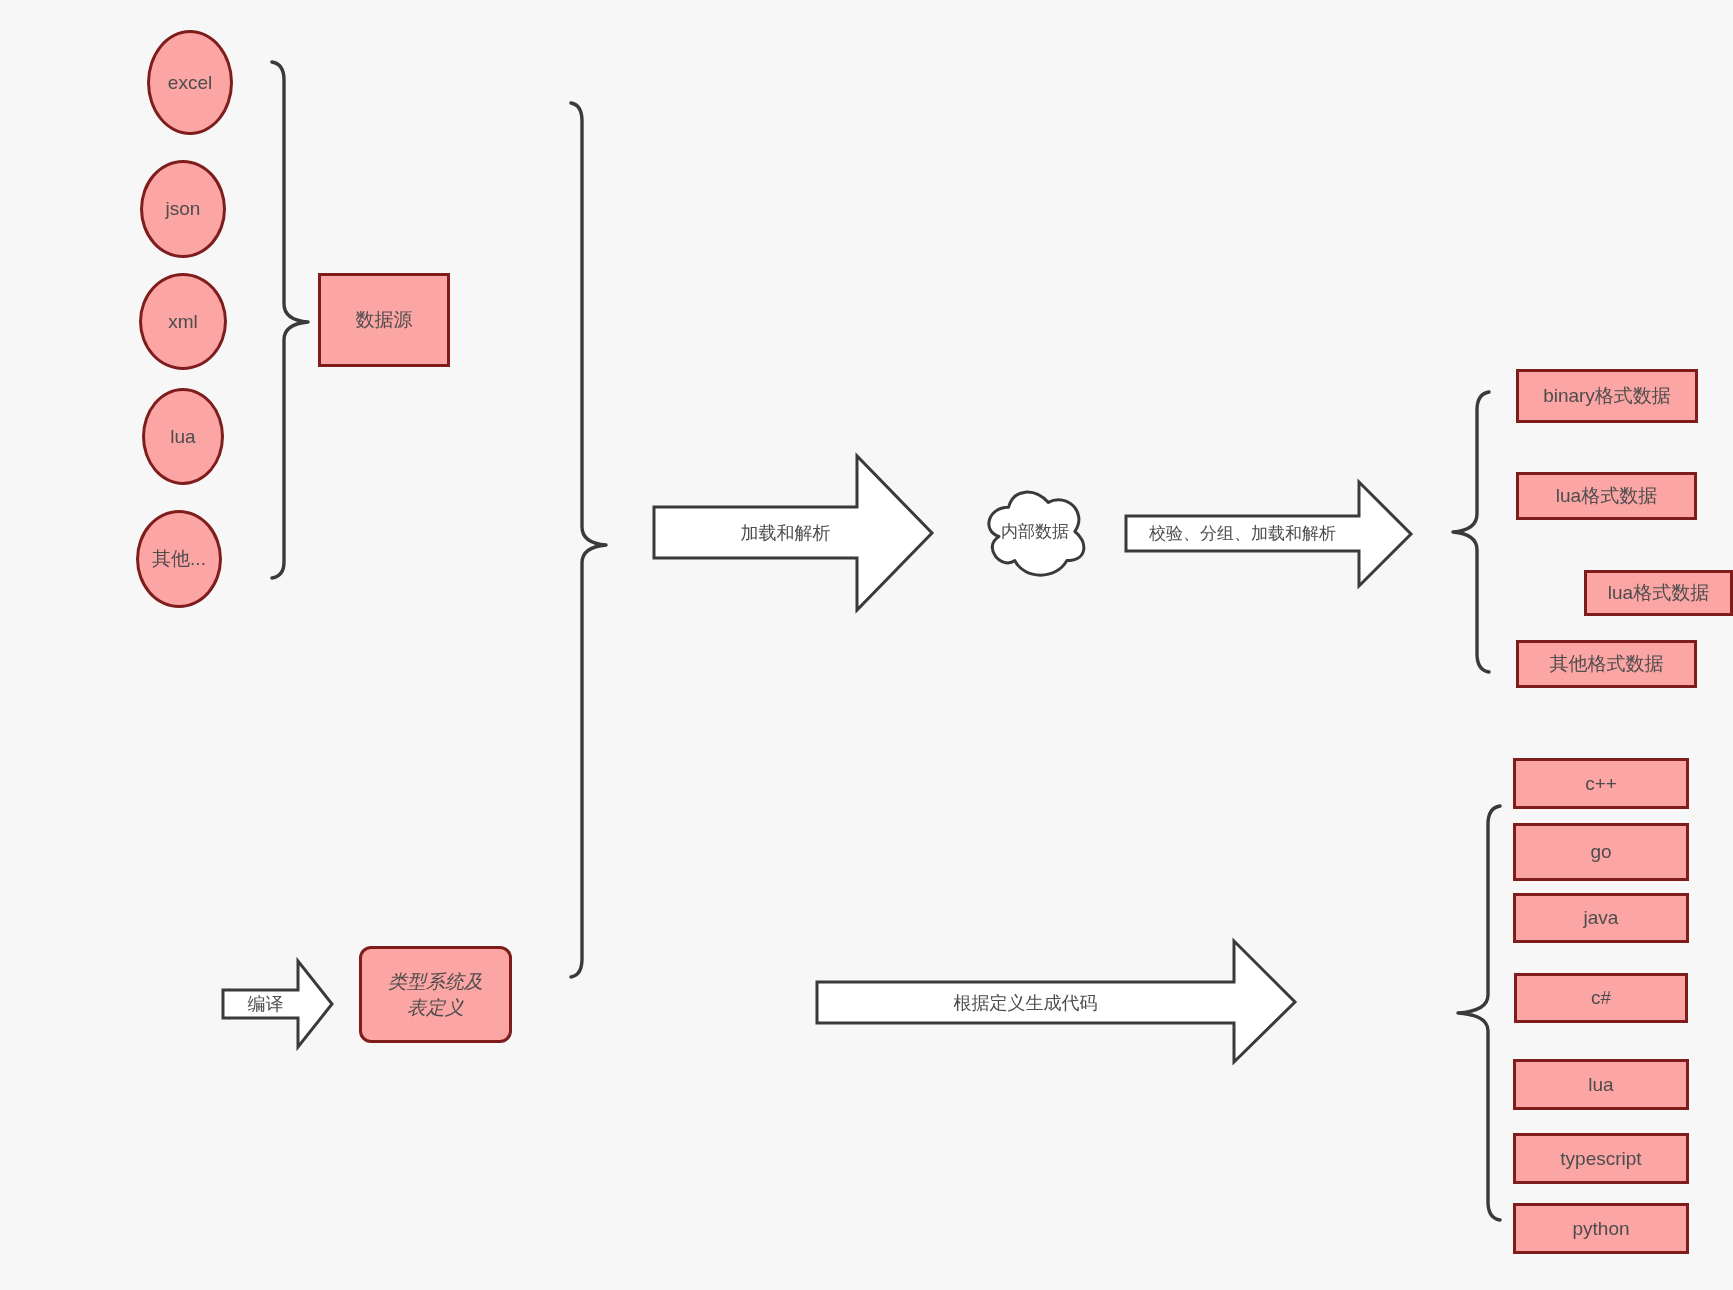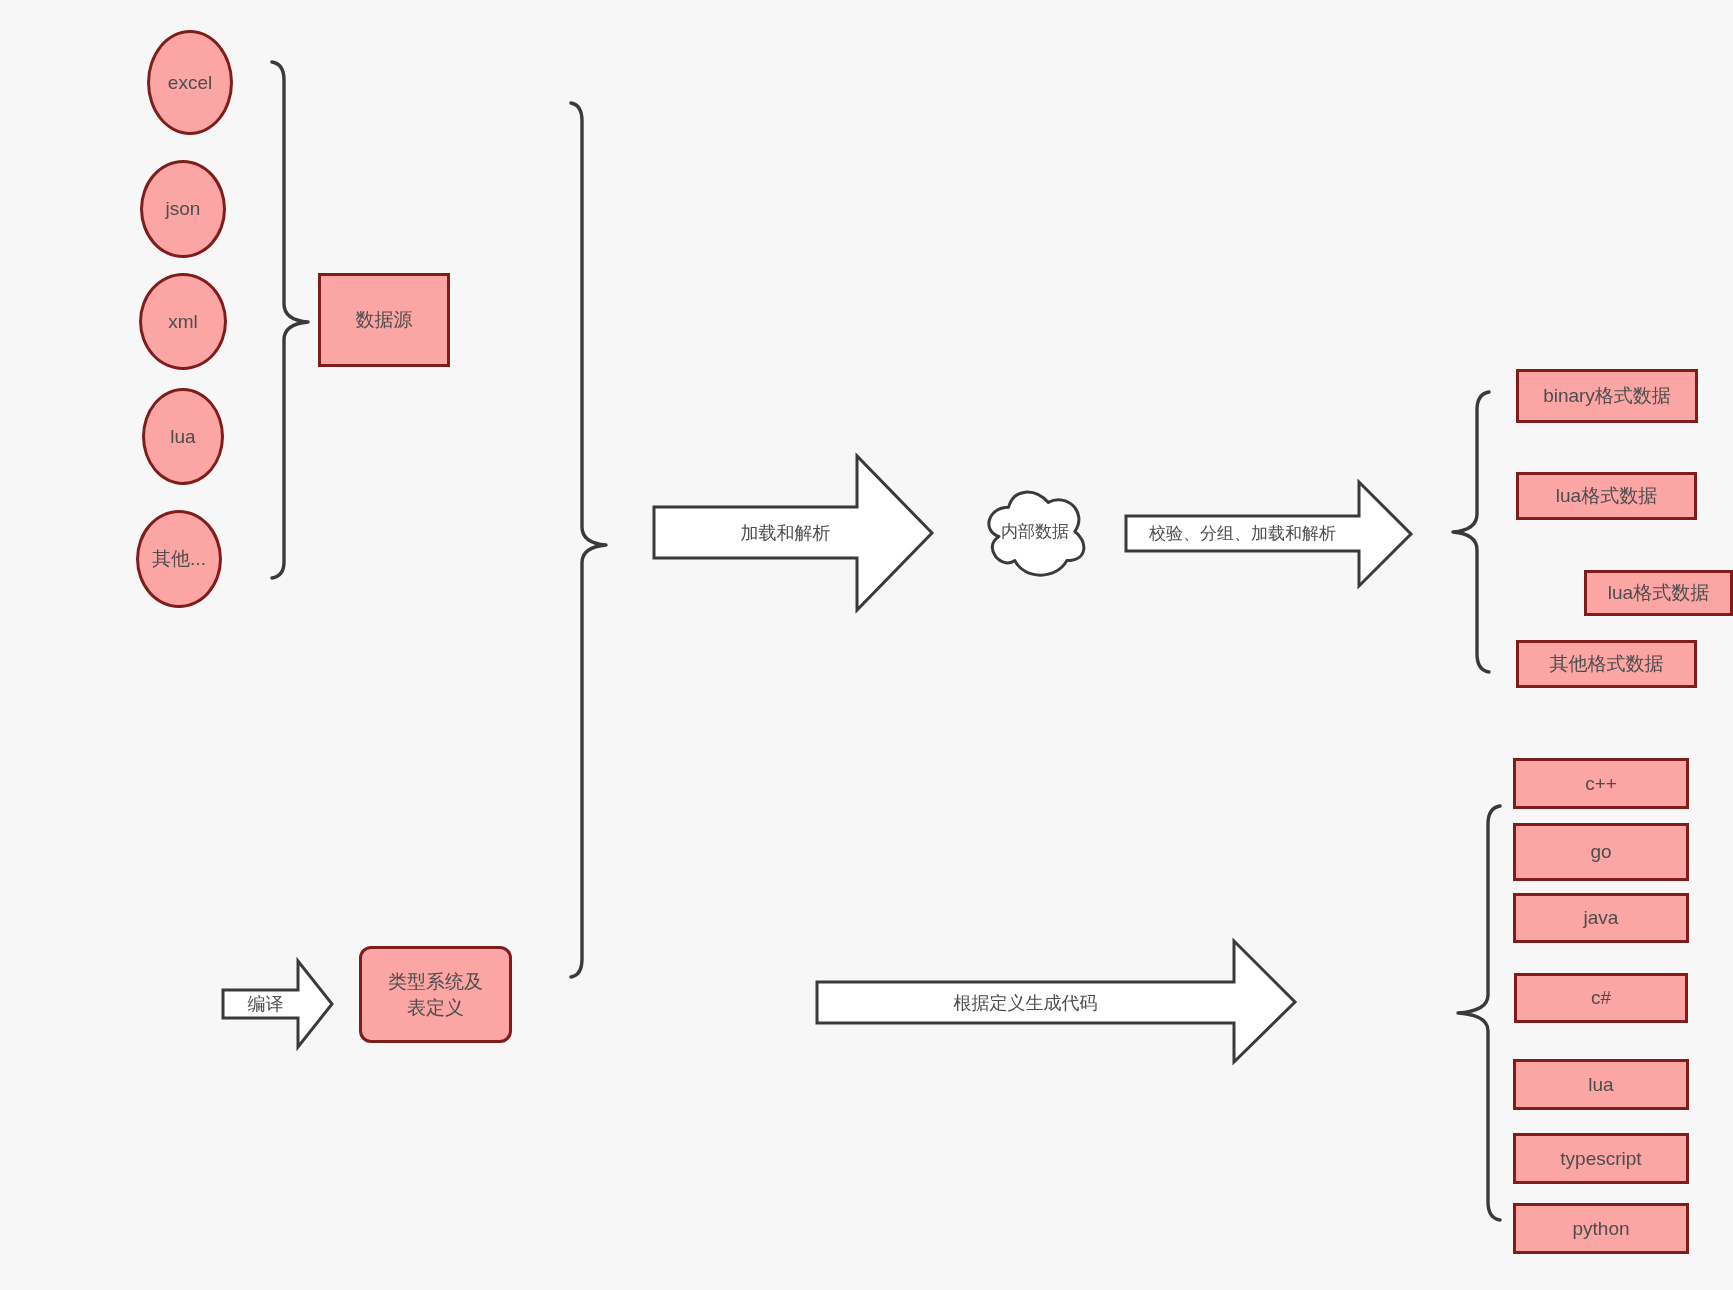--- a/index.html
+++ b/index.html
@@ -16,21 +16,21 @@
   .ellipse{border-radius:50%;}
   .rounded{border-radius:12px;}
   .arrow-label{
     position:absolute;display:flex;align-items:center;justify-content:center;
     text-align:center;font-size:18px;color:#4d4d4d;white-space:nowrap;
   }
   .cloud-label{
     position:absolute;display:flex;align-items:center;justify-content:center;
     text-align:center;font-size:17px;color:#4d4d4d;white-space:nowrap;
   }
-  .wrap-110{width:112px;}
+  .wrap-110{width:112px;font-style:italic;}
   .wrap-100{width:104px;}
 </style>
 </head>
 <body>
 
 <div class="canvas">
 
   <svg class="layer" width="1733" height="1290" viewBox="0 0 1733 1290">
 
     <path d="M 272 62 Q 284 64 284 80 L 284 304 Q 284 320 308 322 Q 284 324 284 340 L 284 562 Q 284 576 272 578" fill="none" stroke="#3a3a3a" stroke-width="3.4" stroke-linecap="round" stroke-linejoin="round"></path>

